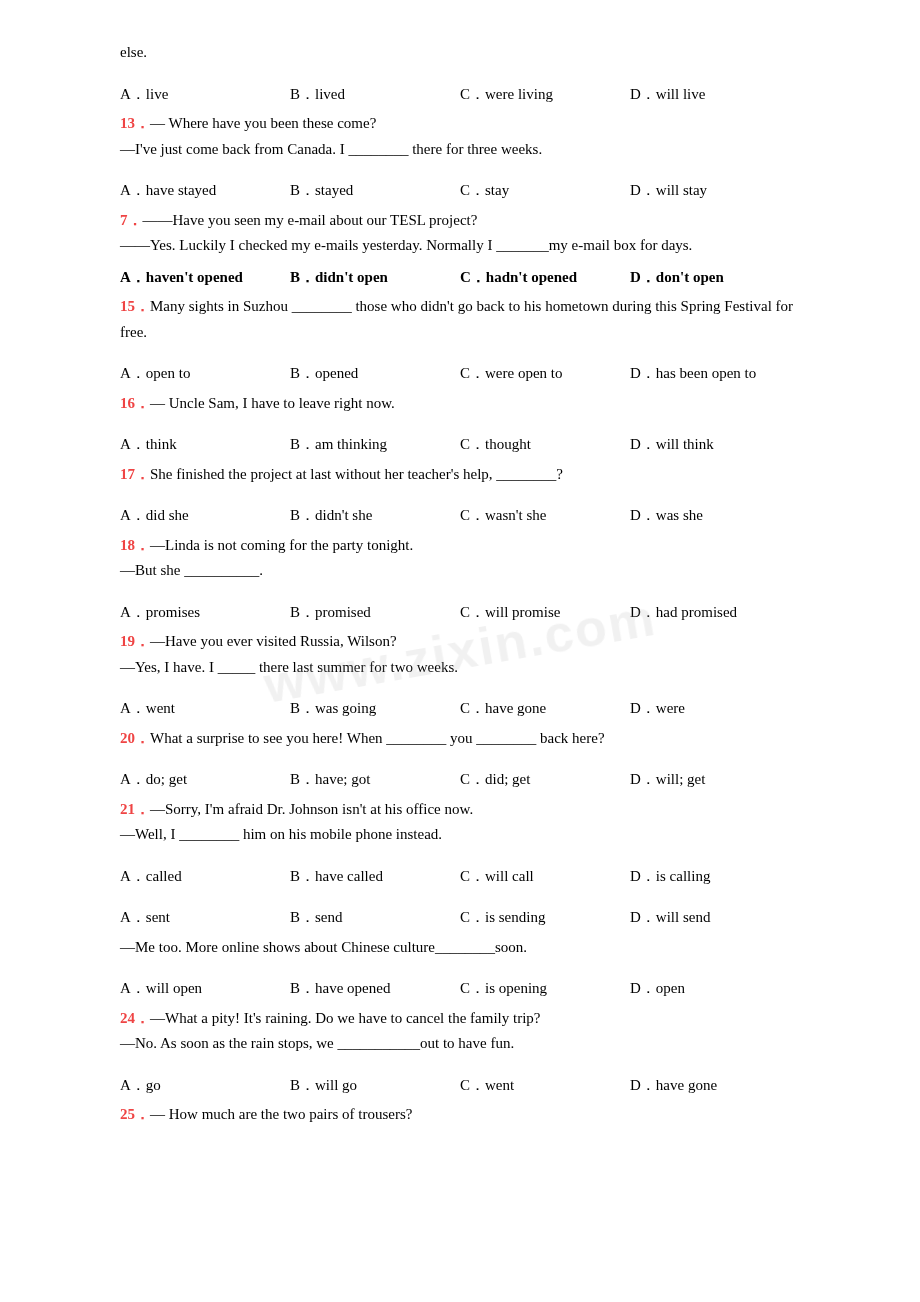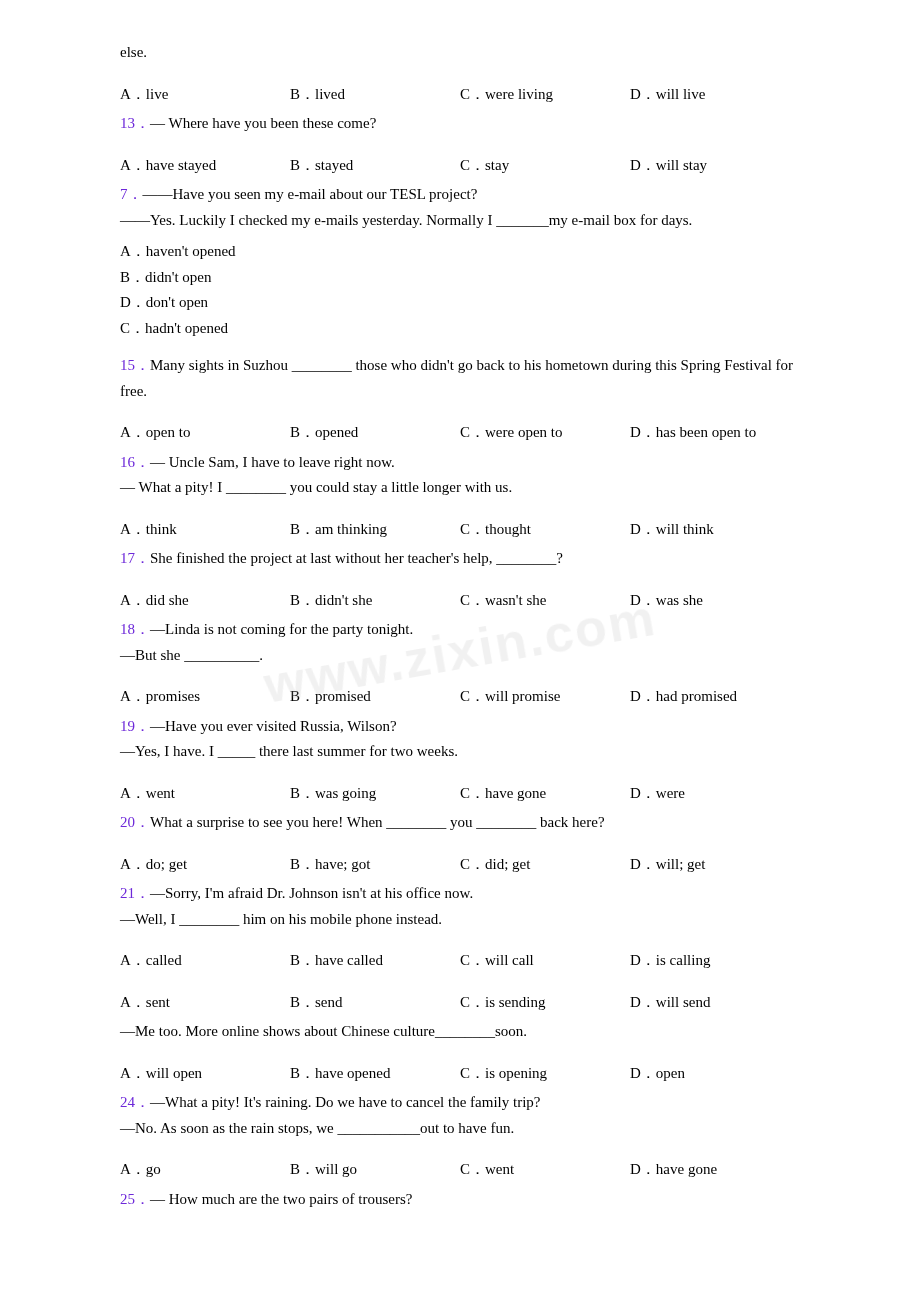--- a/index.html
+++ b/index.html
@@ -5,41 +5,41 @@
     * { margin: 0; padding: 0; box-sizing: border-box; }
     body {
       font-family: "Times New Roman", Times, serif;
       font-size: 15px;
       color: #000;
       background: #fff;
       padding: 40px 120px 40px 120px;
       line-height: 1.7;
     }
     .question-number {
-      color: #6d28d9;
-      font-weight: normal;
+      color: #ef4444;
+      font-weight: bold;
     }
     .question-block {
       margin-bottom: 6px;
     }
     .options-row {
       display: flex;
       flex-wrap: wrap;
       margin-top: 16px;
       margin-bottom: 4px;
     }
     .option {
       width: 25%;
       padding-right: 4px;
     }
     .options-col {
       display: flex;
-      flex-direction: column;
       margin-top: 2px;
-      margin-bottom: 12px;
+      margin-bottom: 4px;
+      font-weight: bold;
     }
     .options-col .option {
       width: 100%;
     }
     .watermark {
       position: fixed;
       top: 50%;
       left: 50%;
       transform: translate(-50%, -50%) rotate(-10deg);
       font-size: 52px;
@@ -60,49 +60,49 @@
 <div id="main-content">
     <p>else.</p>
     <div class="options-row">
       <div class="option">A．live</div>
       <div class="option">B．lived</div>
       <div class="option">C．were living</div>
       <div class="option">D．will live</div>
     </div>
     <div class="question-block">
       <p><span class="question-number">13．</span><span>— Where have you been these come?</span></p>
+      <p>—I've just come back from Canada. I ________ there for three weeks.</p>
     </div>
     <div class="options-row">
       <div class="option">A．have stayed</div>
       <div class="option">B．stayed</div>
       <div class="option">C．stay</div>
       <div class="option">D．will stay</div>
     </div>
     <div class="question-block">
       <p><span class="question-number">7．</span><span>——Have you seen my e-mail about our TESL project?</span></p>
       <p>——Yes. Luckily I checked my e-mails yesterday. Normally I _______my e-mail box for days.</p>
     </div>
     <div class="options-col">
       <div class="option">A．haven't opened</div>
       <div class="option">B．didn't open</div>
+      <div class="option">C．hadn't opened</div>
       <div class="option">D．don't open</div>
-      <div class="option">C．hadn't opened</div>
     </div>
     <div class="question-block">
       <p><span class="question-number">15．</span><span>Many sights in Suzhou ________ those who didn't go back to his hometown during this Spring Festival for free.</span></p>
     </div>
     <div class="options-row">
       <div class="option">A．open to</div>
       <div class="option">B．opened</div>
       <div class="option">C．were open to</div>
       <div class="option">D．has been open to</div>
     </div>
     <div class="question-block">
       <p><span class="question-number">16．</span><span>— Uncle Sam, I have to leave right now.</span></p>
-      <p>— What a pity! I ________ you could stay a little longer with us.</p>
     </div>
     <div class="options-row">
       <div class="option">A．think</div>
       <div class="option">B．am thinking</div>
       <div class="option">C．thought</div>
       <div class="option">D．will think</div>
     </div>
     <div class="question-block">
       <p><span class="question-number">17．</span><span>She finished the project at last without her teacher's help, ________?</span></p>
     </div>

